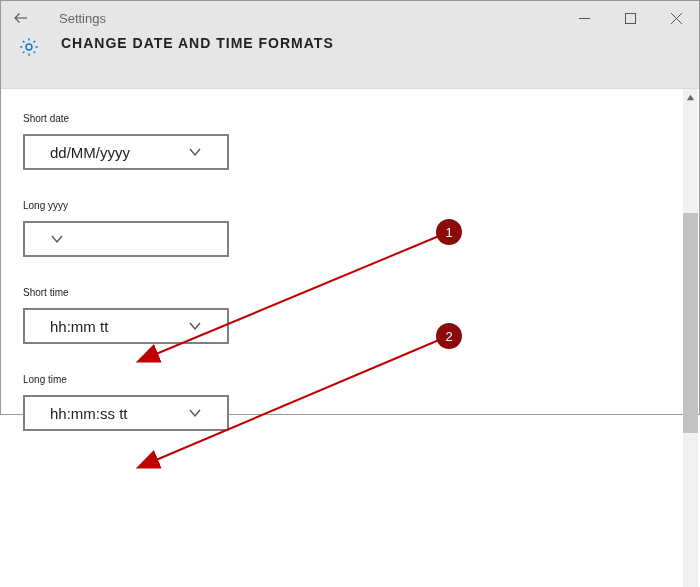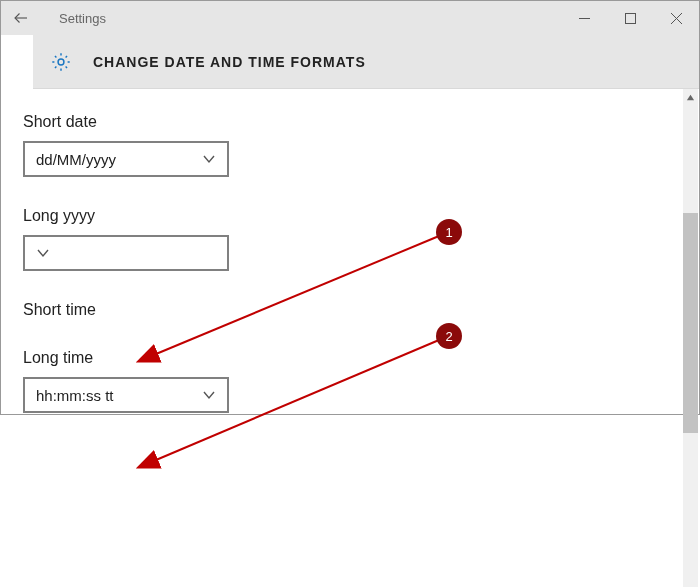--- a/index.html
+++ b/index.html
@@ -5,28 +5,28 @@
   * { box-sizing: border-box; margin: 0; padding: 0; }
   html, body { width: 700px; height: 587px; font-family: "Segoe UI", Arial, sans-serif; background: #fff; overflow: hidden; }
   .window { width: 700px; height: 415px; border: 1px solid #999; background: #fff; position: relative; }
   .titlebar { height: 34px; background: #e6e6e6; display: flex; align-items: center; color: #666; font-size: 13px; }
   .back-btn { width: 40px; height: 34px; display: flex; align-items: center; justify-content: center; color: #555; }
   .back-btn svg { width: 18px; height: 18px; }
   .title { padding-left: 18px; }
   .win-controls { margin-left: auto; display: flex; }
   .win-btn { width: 46px; height: 34px; display: flex; align-items: center; justify-content: center; color: #555; }
   .win-btn svg { width: 11px; height: 11px; }
-  .header { height: 54px; background: #e6e6e6; border-bottom: 1px solid #d9d9d9; display: flex; align-items: center; padding-left: 16px; margin-left: 32px; }
+  .header { height: 54px; background: #e6e6e6; border-bottom: 1px solid #d9d9d9; display: flex; align-items: flex-start; padding-left: 16px; }
   .gear { width: 24px; height: 24px; display: flex; align-items: center; justify-content: center; color: #1976c2; margin-right: 20px; }
   .gear svg { width: 22px; height: 22px; }
   .page-title { font-size: 14px; font-weight: 700; letter-spacing: 1px; color: #222; }
   .content { position: relative; padding: 24px 22px; height: calc(587px - 34px - 54px - 2px); }
   .field { margin-bottom: 30px; }
-  .label { font-size: 16px; color: #222; margin-bottom: 10px; }
-  .select { width: 206px; height: 36px; border: 2px solid #808080; display: flex; align-items: center; justify-content: space-between; padding: 0 11px; background: #fff; font-size: 15px; color: #222; }
+  .label { font-size: 10px; color: #222; margin-bottom: 10px; }
+  .select { width: 206px; height: 36px; border: 2px solid #808080; display: flex; align-items: center; justify-content: space-between; padding: 0 25px; background: #fff; font-size: 15px; color: #222; }
   .chev { width: 14px; height: 14px; }
   .chev svg { width: 14px; height: 14px; stroke: #555; }
   .scrollbar { position: absolute; right: 1px; top: 88px; width: 15px; height: calc(587px - 88px - 1px); background: #f0f0f0; }
   .scroll-arrow { width: 15px; height: 16px; display: flex; align-items: center; justify-content: center; }
   .scroll-arrow svg { width: 9px; height: 9px; fill: #666; }
   .scroll-thumb { position: absolute; right: 0; top: 124px; width: 15px; height: 220px; background: #c2c2c2; }
   .annot-svg { position: absolute; top: 0; left: 0; width: 700px; height: 587px; pointer-events: none; }
 </style>
 </head>
 <body>
@@ -87,20 +87,26 @@
       <div class="label">Long yyyy</div>
       <div class="select">
         <span class="chev"><svg viewBox="0 0 14 14" fill="none" stroke-width="1.4">
               <polyline points="2,4 7,10 12,4"></polyline>
             </svg></span>
       </div>
     </div>
 
     <div class="field">
       <div class="label">Short time</div>
+      <div class="select">
+        <span>hh:mm tt</span>
+        <span class="chev"><svg viewBox="0 0 14 14" fill="none" stroke-width="1.4">
+              <polyline points="2,4 7,10 12,4"></polyline>
+            </svg></span>
+      </div>
     </div>
 
     <div class="field">
       <div class="label">Long time</div>
       <div class="select">
         <span>hh:mm:ss tt</span>
         <span class="chev"><svg viewBox="0 0 14 14" fill="none" stroke-width="1.4">
               <polyline points="2,4 7,10 12,4"></polyline>
             </svg></span>
       </div>

